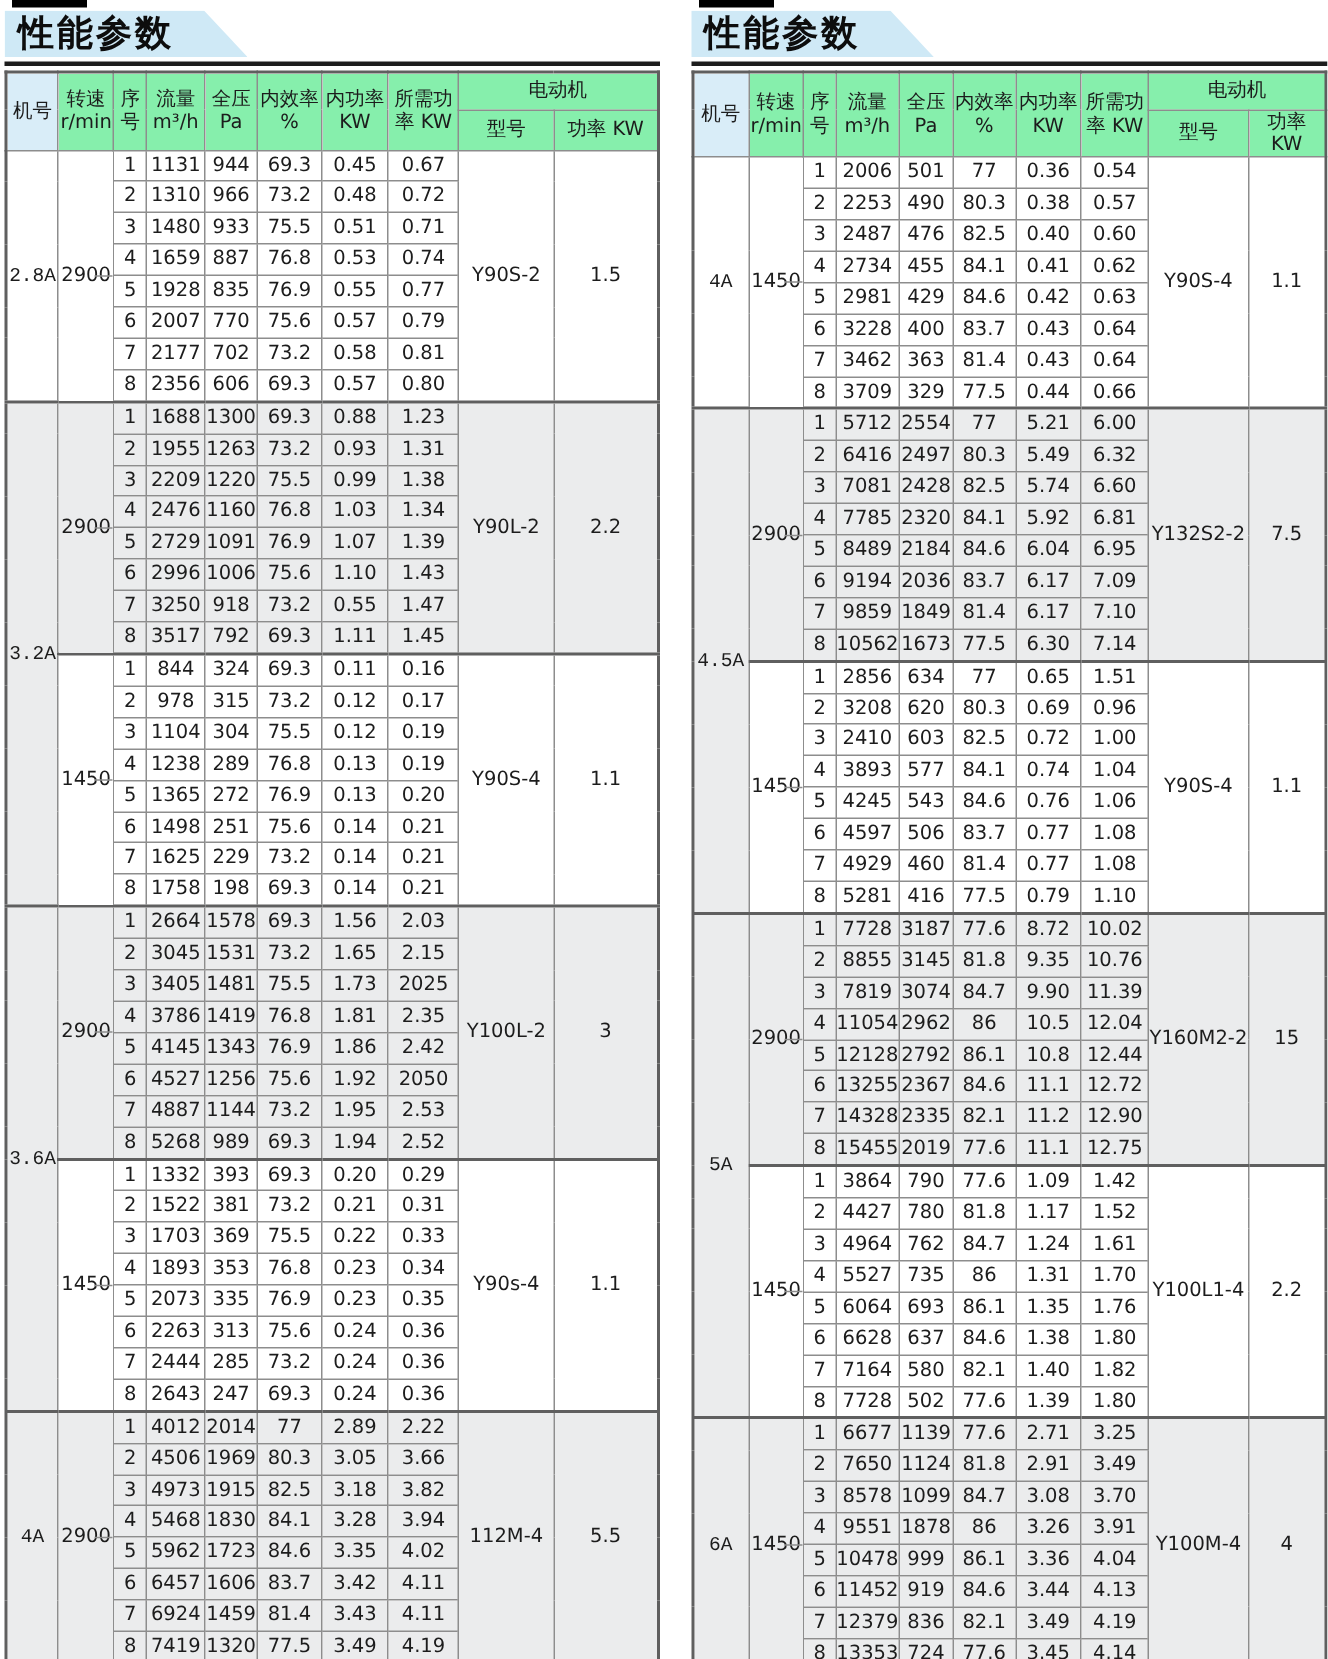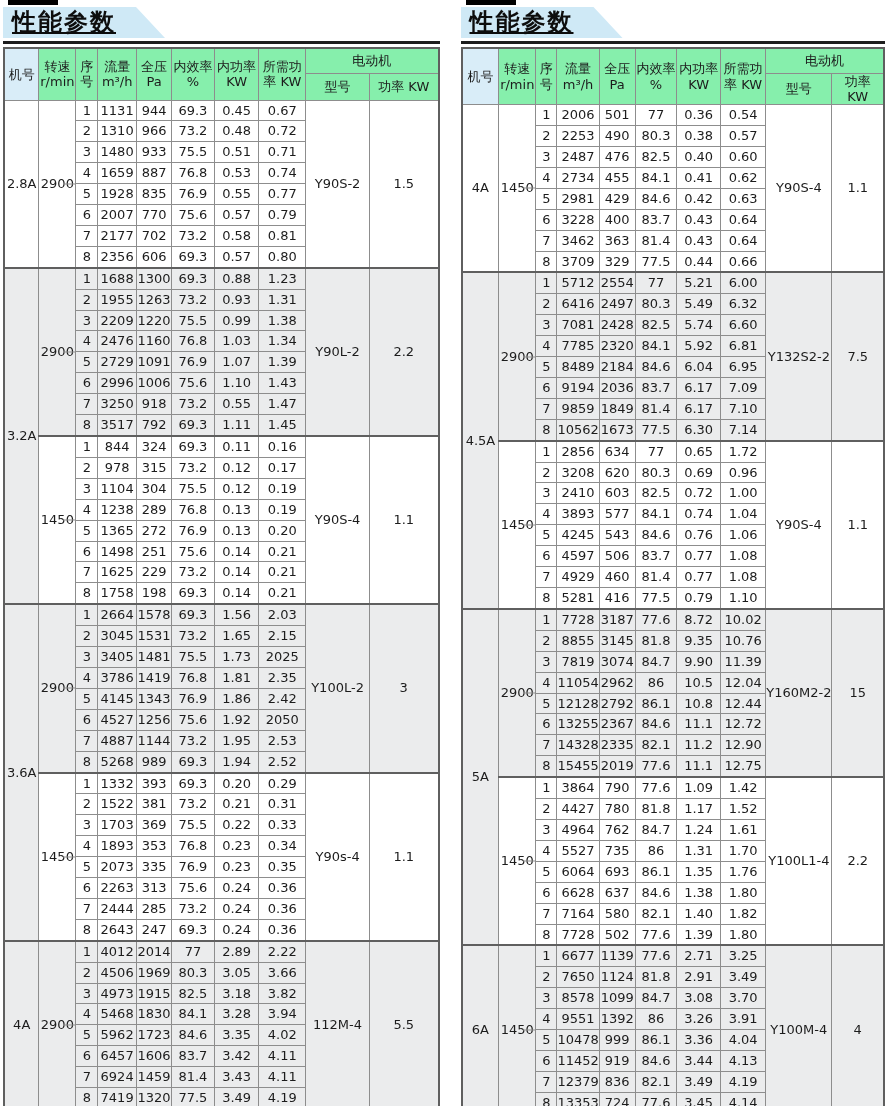--- a/index.html
+++ b/index.html
@@ -16,21 +16,21 @@
   .title-area { position:relative; height:46px; }
   .black-bar  { position:absolute; left:5px; top:0; width:50px; height:5px; background:var(--top-bar,#000); }
   .banner {
     position:absolute; left:0; top:7px; width:162px; height:31px;
     background:var(--banner,#cfe9f6);
     clip-path:polygon(0 0, 133px 0, 162px 100%, 0 100%);
   }
   .banner h1 {
     margin:0; padding:1px 0 0 9px;
     font-size:24px; font-weight:bold; letter-spacing:2px;
-    line-height:29px; color:var(--title-text,#0d0d0d);text-decoration:underline;
+    line-height:29px; color:var(--title-text,#0d0d0d);
   }
   .rule { position:absolute; left:0; top:41px; width:100%; height:3px; background:var(--rule,#1d1d1d); }
 
   table.perf {
     border-collapse:collapse; table-layout:fixed;
     border:2px solid var(--border-dark,#5f5f5f);
     margin-top:1px;
   }
   .perf th, .perf td {
     border:1px solid var(--border,#8d8d8d);
@@ -41,21 +41,21 @@
     font-weight:normal; font-size:13px; line-height:1.18;
     white-space:pre-line; background:#86efac;
   }
   .perf thead tr:first-child { height:25px; }
   .perf thead tr:last-child  { height:27px; }
   .perf th.model-h { background:var(--model-column,#d9edf8); }
 
   .perf tbody td { height:19.9px; font-size:13px; line-height:19.9px; white-space:nowrap; }
   .perf tbody tr.w td { background:var(--row-white,#ffffff); }
   .perf tbody tr.g td { background:var(--row-gray,#ebeced); }
-  .perf tbody td.model-cell { background:var(--model-column,#d9edf8); }
+  .perf tbody td.model-cell { background:var(--model-column,#d9edf8);font-family:Liberation Mono, monospace; }
   .perf tbody tr.bs > td { border-top:2px solid var(--border-dark,#5f5f5f); }
 
   .perf td.speed-cell { position:relative;text-align:center; }
   .perf td.speed-cell::after {
     content:""; position:absolute; right:-1px; top:50%;
     transform:translateY(-50%); width:13px; height:1px;
     background:var(--border,#8d8d8d);
   }
 </style>
 </head>
@@ -704,21 +704,21 @@
               <td>6.30</td>
               <td>7.14</td>
             </tr>
             <tr class="w bs">
               <td rowspan="8" class="speed-cell">1450</td>
               <td>1</td>
               <td>2856</td>
               <td>634</td>
               <td>77</td>
               <td>0.65</td>
-              <td>1.72</td>
+              <td>1.51</td>
               <td rowspan="8">Y90S-4</td>
               <td rowspan="8">1.1</td>
             </tr>
             <tr class="w">
               <td>2</td>
               <td>3208</td>
               <td>620</td>
               <td>80.3</td>
               <td>0.69</td>
               <td>0.96</td>
@@ -930,21 +930,21 @@
               <td>3</td>
               <td>8578</td>
               <td>1099</td>
               <td>84.7</td>
               <td>3.08</td>
               <td>3.70</td>
             </tr>
             <tr class="g">
               <td>4</td>
               <td>9551</td>
-              <td>1392</td>
+              <td>1878</td>
               <td>86</td>
               <td>3.26</td>
               <td>3.91</td>
             </tr>
             <tr class="g">
               <td>5</td>
               <td>10478</td>
               <td>999</td>
               <td>86.1</td>
               <td>3.36</td>

